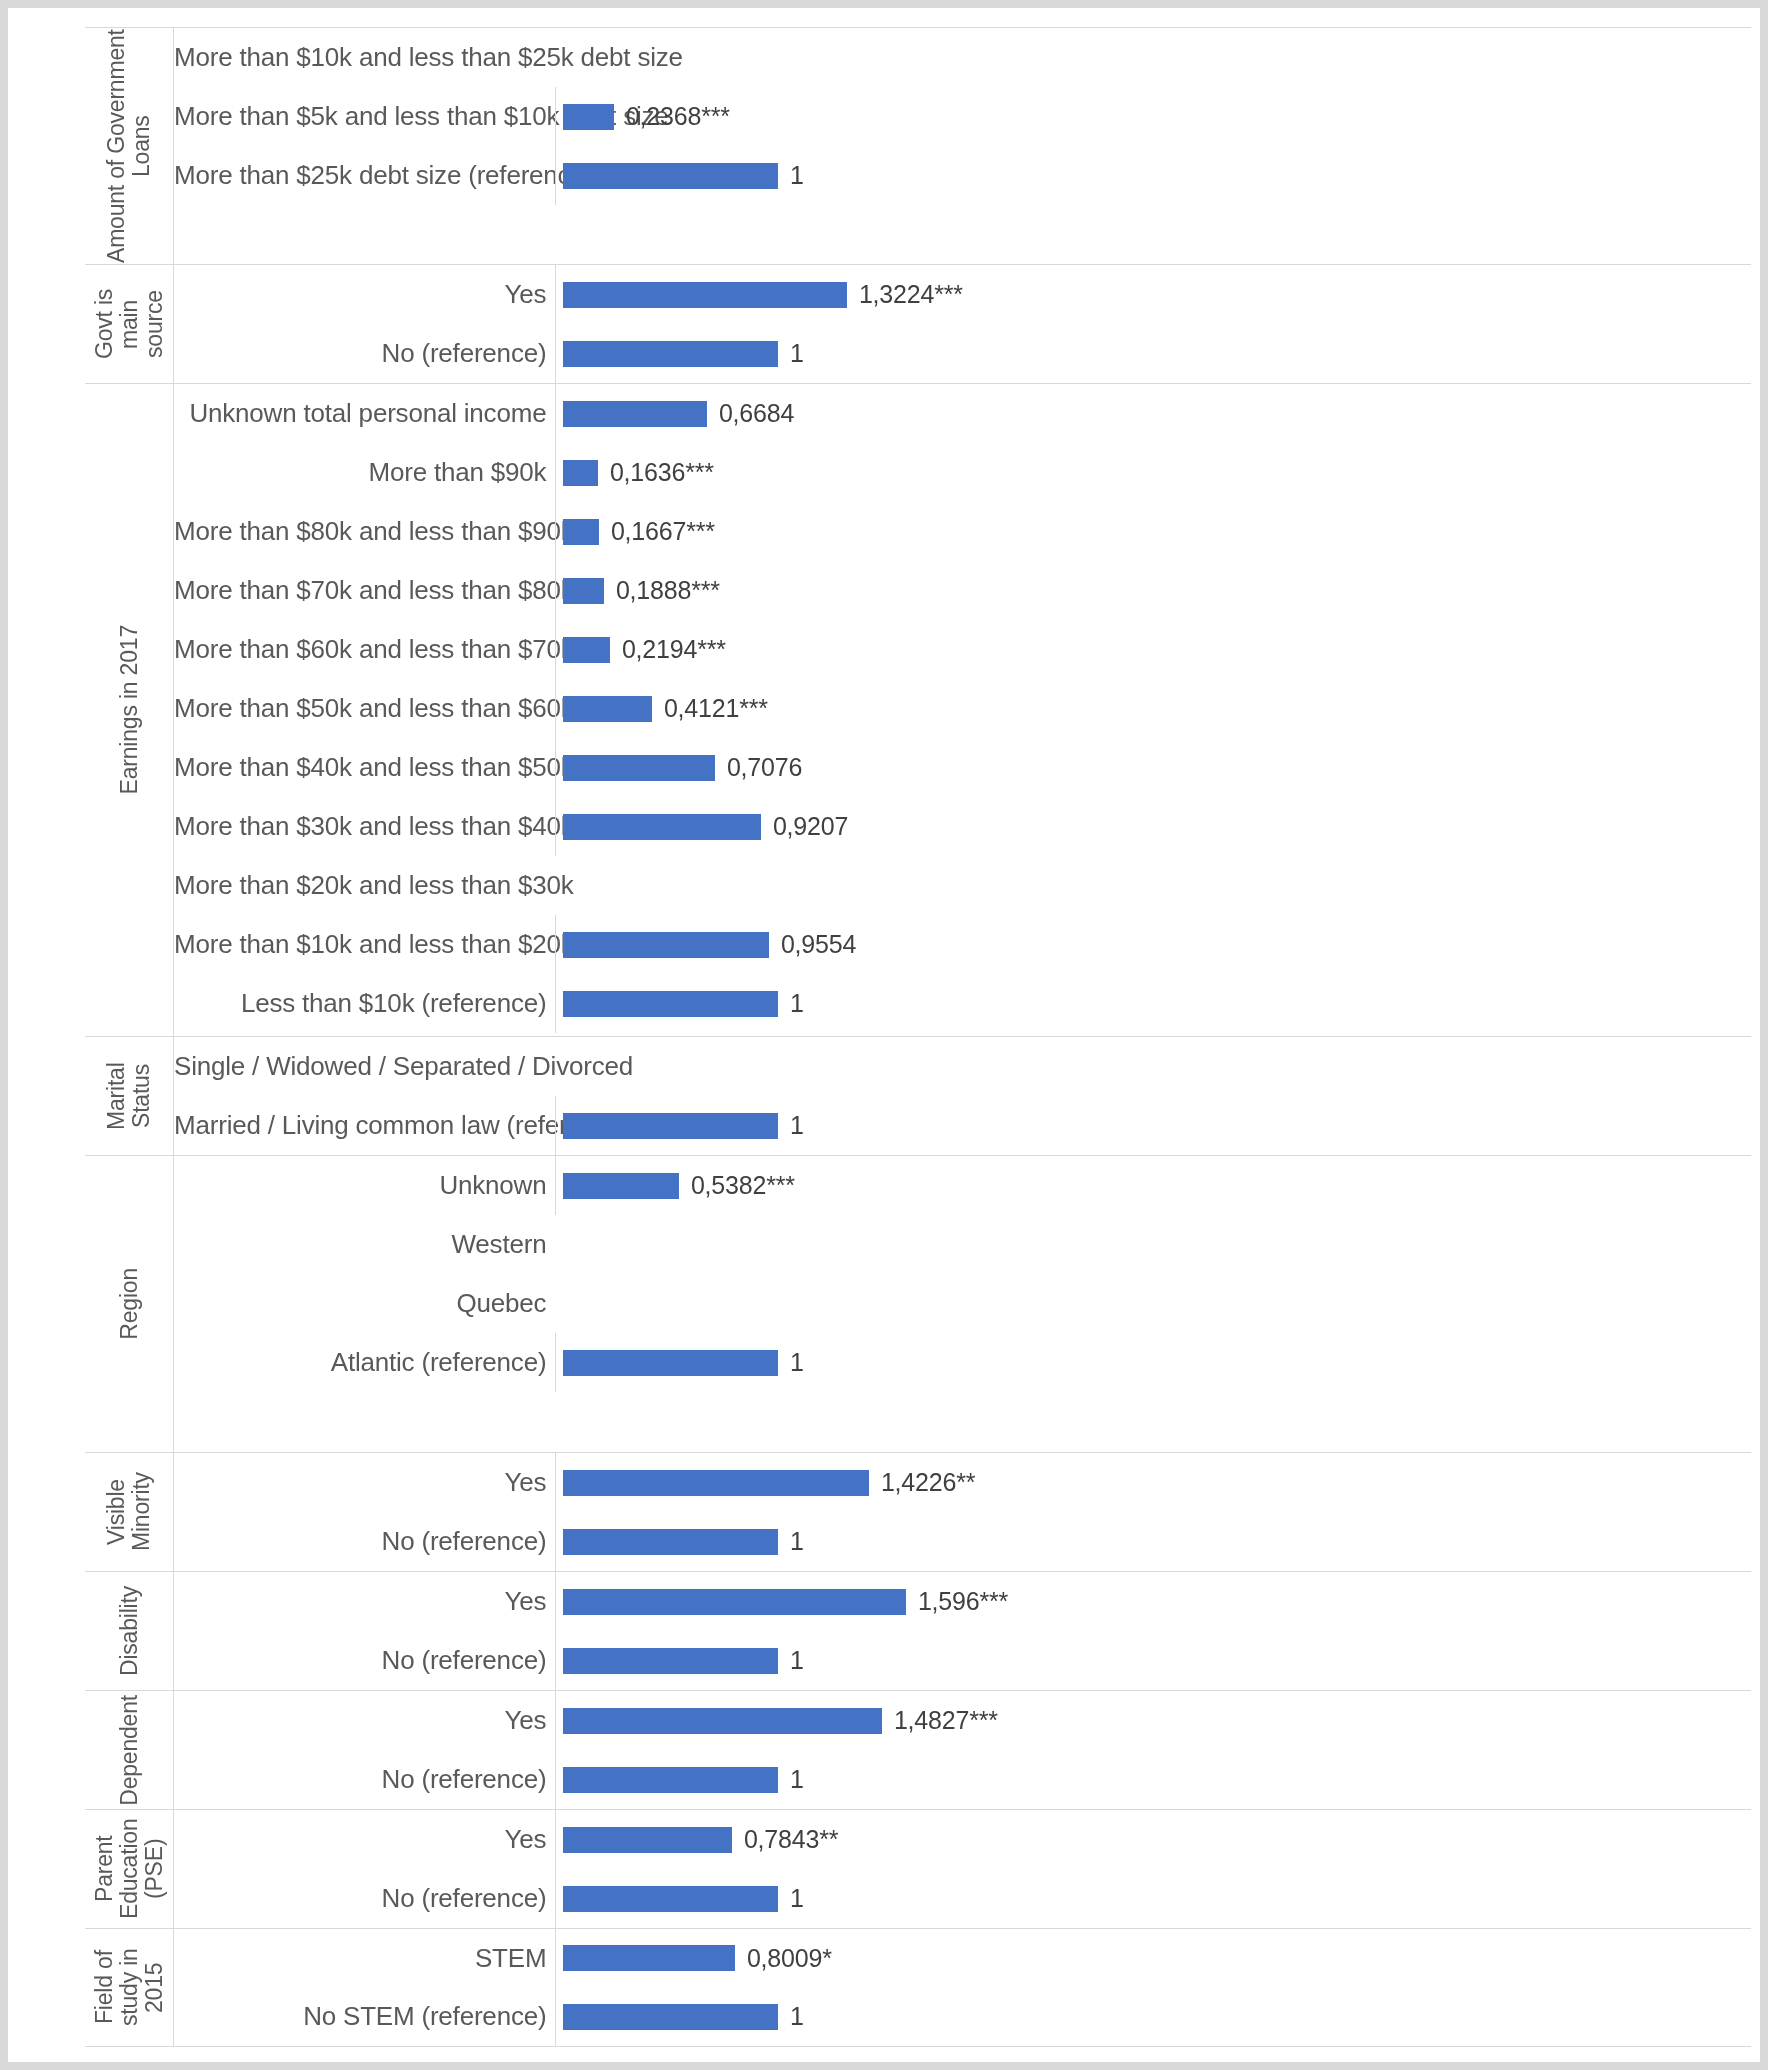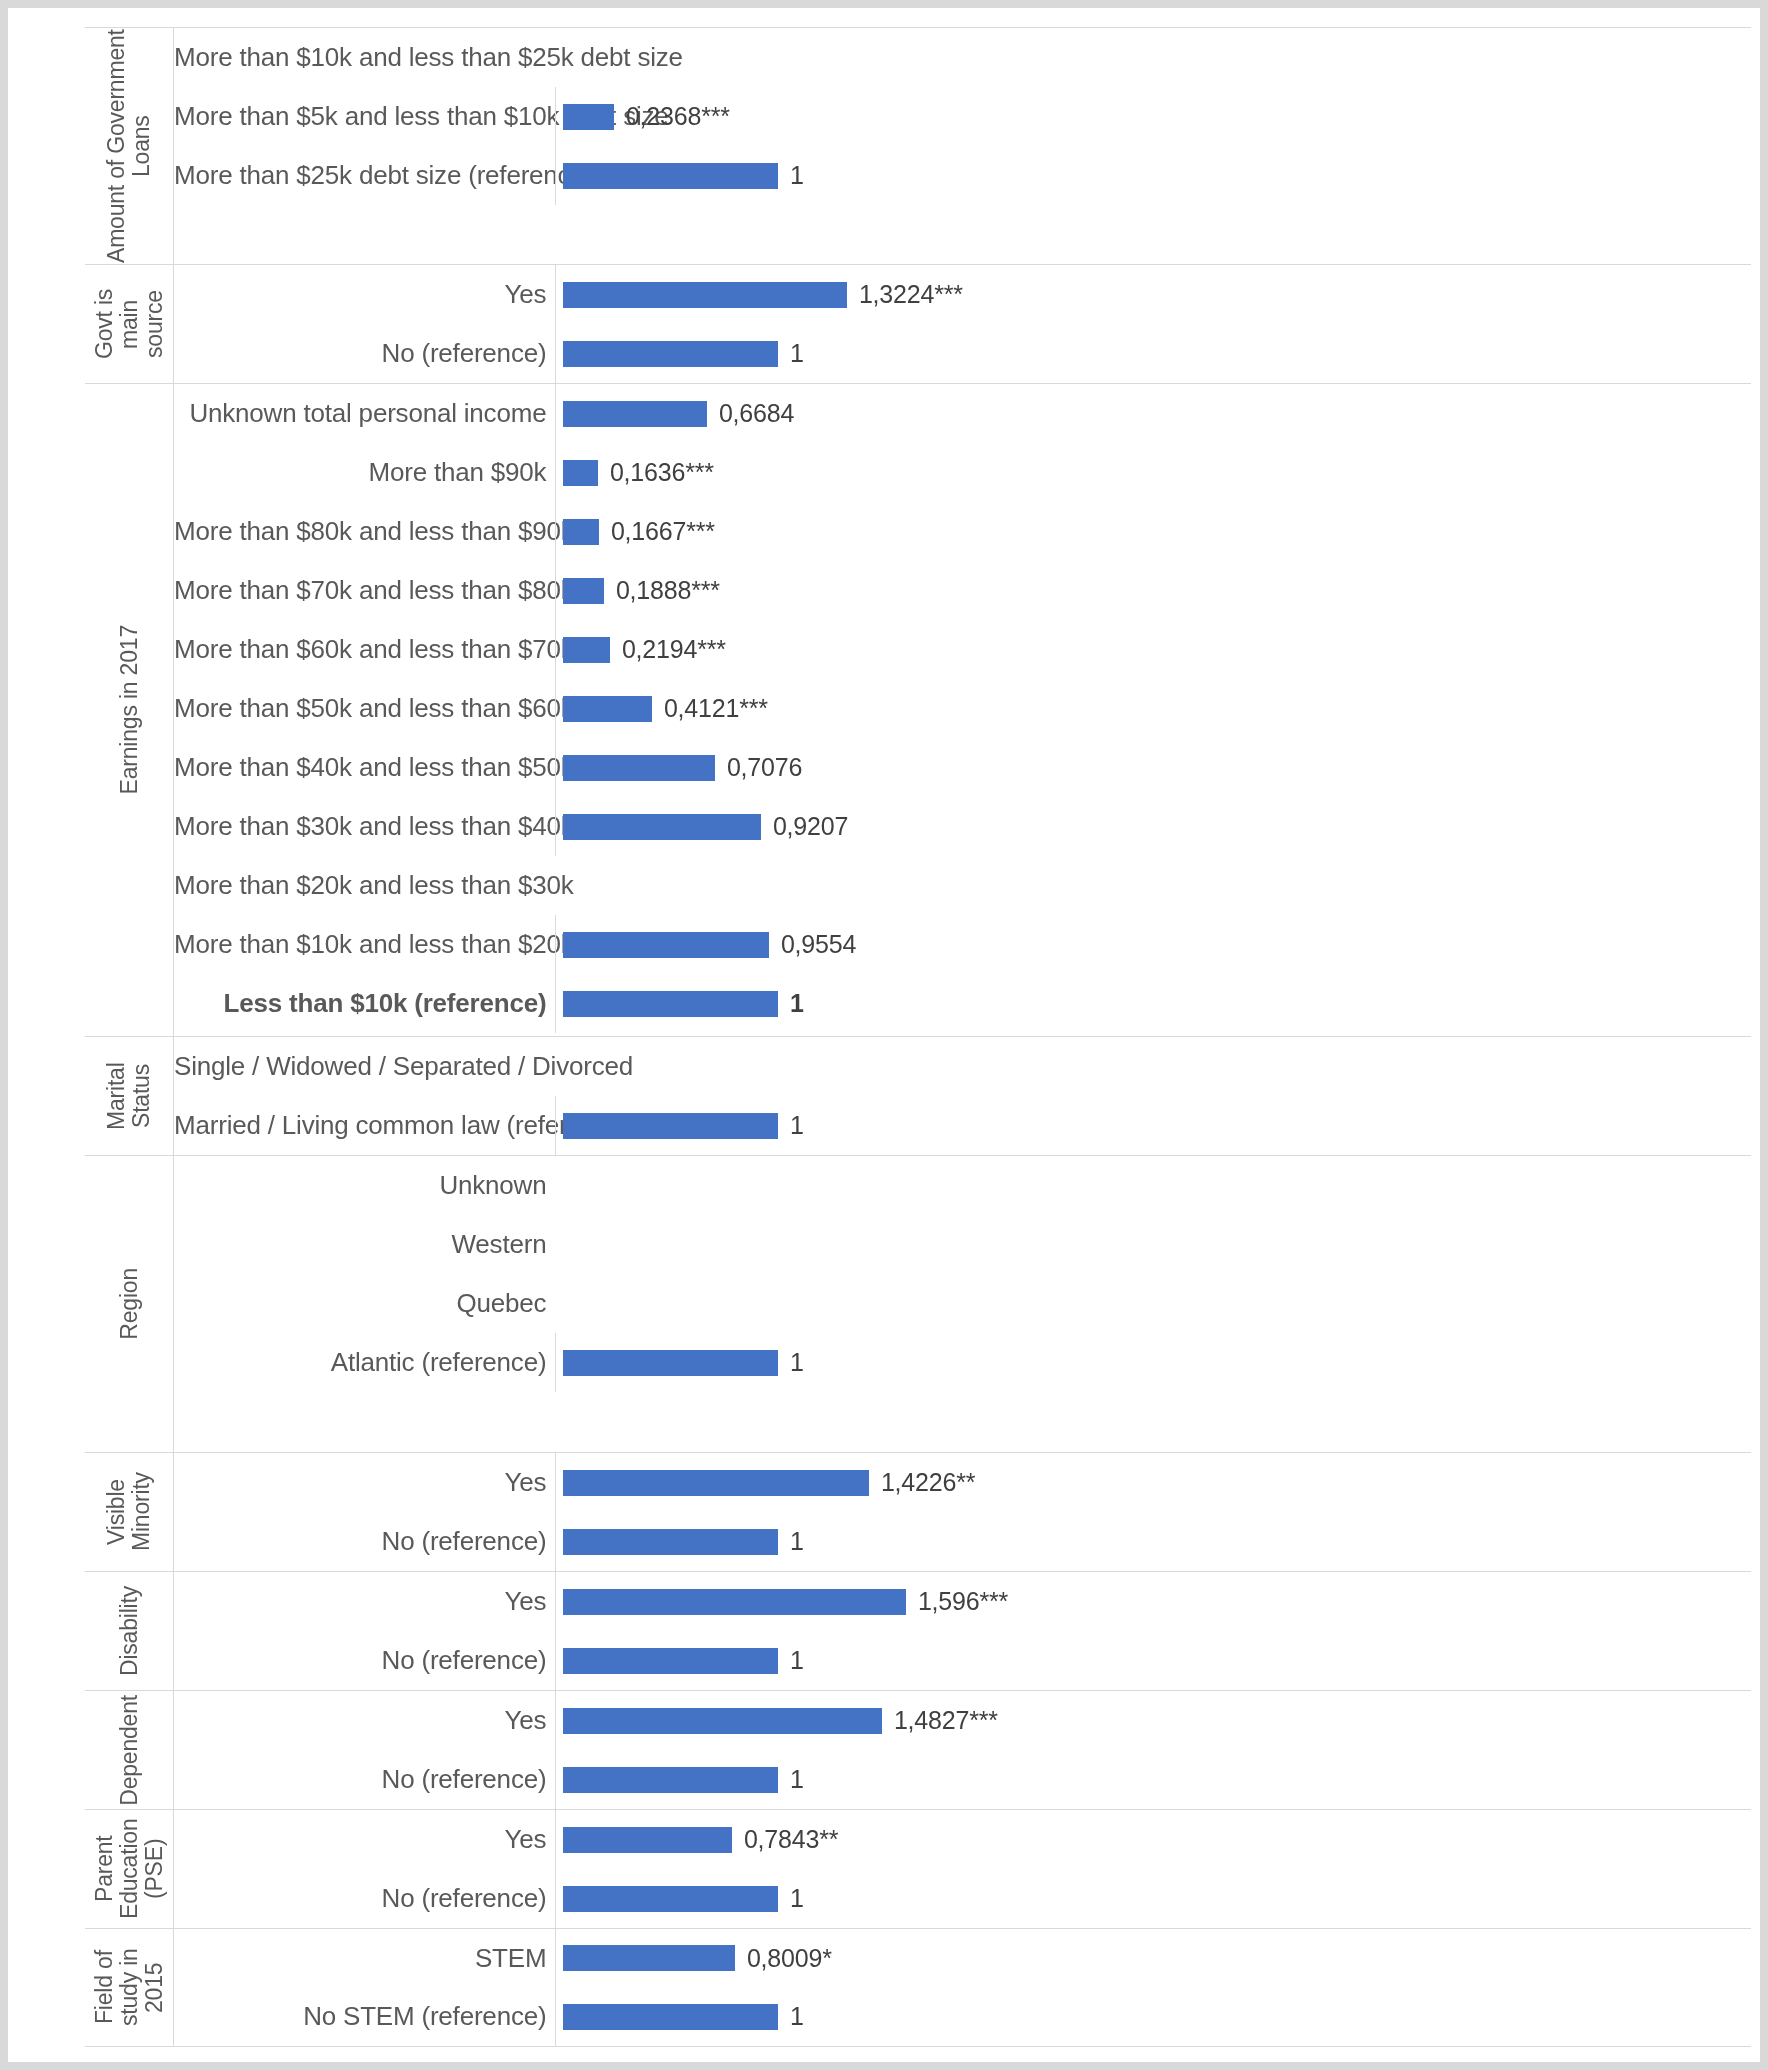--- a/index.html
+++ b/index.html
@@ -230,21 +230,21 @@
             <div class="row" style="height: 59px;">
               <div class="cat-label">More than $20k and less than $30k</div>
             </div>
             <div class="row" style="height: 59px;">
               <div class="cat-label">More than $10k and less than $20k</div>
               <div class="bar-area">
                 <div class="bar" style="width: 206px; background: rgb(68, 114, 196);"></div>
                 <div class="bar-value">0,9554</div>
               </div>
             </div>
-            <div class="row" style="height: 59px; font-weight: bold;">
+            <div class="row" style="height: 59px;">
               <div class="cat-label">Less than $10k (reference)</div>
               <div class="bar-area">
                 <div class="bar" style="width: 215px; background: rgb(68, 114, 196);"></div>
                 <div class="bar-value">1</div>
               </div>
             </div>
           </div>
         </div>
         <div class="group" style="height: 119px;">
           <div class="group-label">
@@ -263,20 +263,24 @@
             </div>
           </div>
         </div>
         <div class="group" style="height: 297px;">
           <div class="group-label">
             <span>Region</span>
           </div>
           <div class="group-rows">
             <div class="row" style="height: 59px;">
               <div class="cat-label">Unknown</div>
+              <div class="bar-area">
+                <div class="bar" style="width: 116px; background: rgb(68, 114, 196);"></div>
+                <div class="bar-value">0,5382***</div>
+              </div>
             </div>
             <div class="row" style="height: 59px;">
               <div class="cat-label">Western</div>
             </div>
             <div class="row" style="height: 59px;">
               <div class="cat-label">Quebec</div>
             </div>
             <div class="row" style="height: 59px;">
               <div class="cat-label">Atlantic (reference)</div>
               <div class="bar-area">

